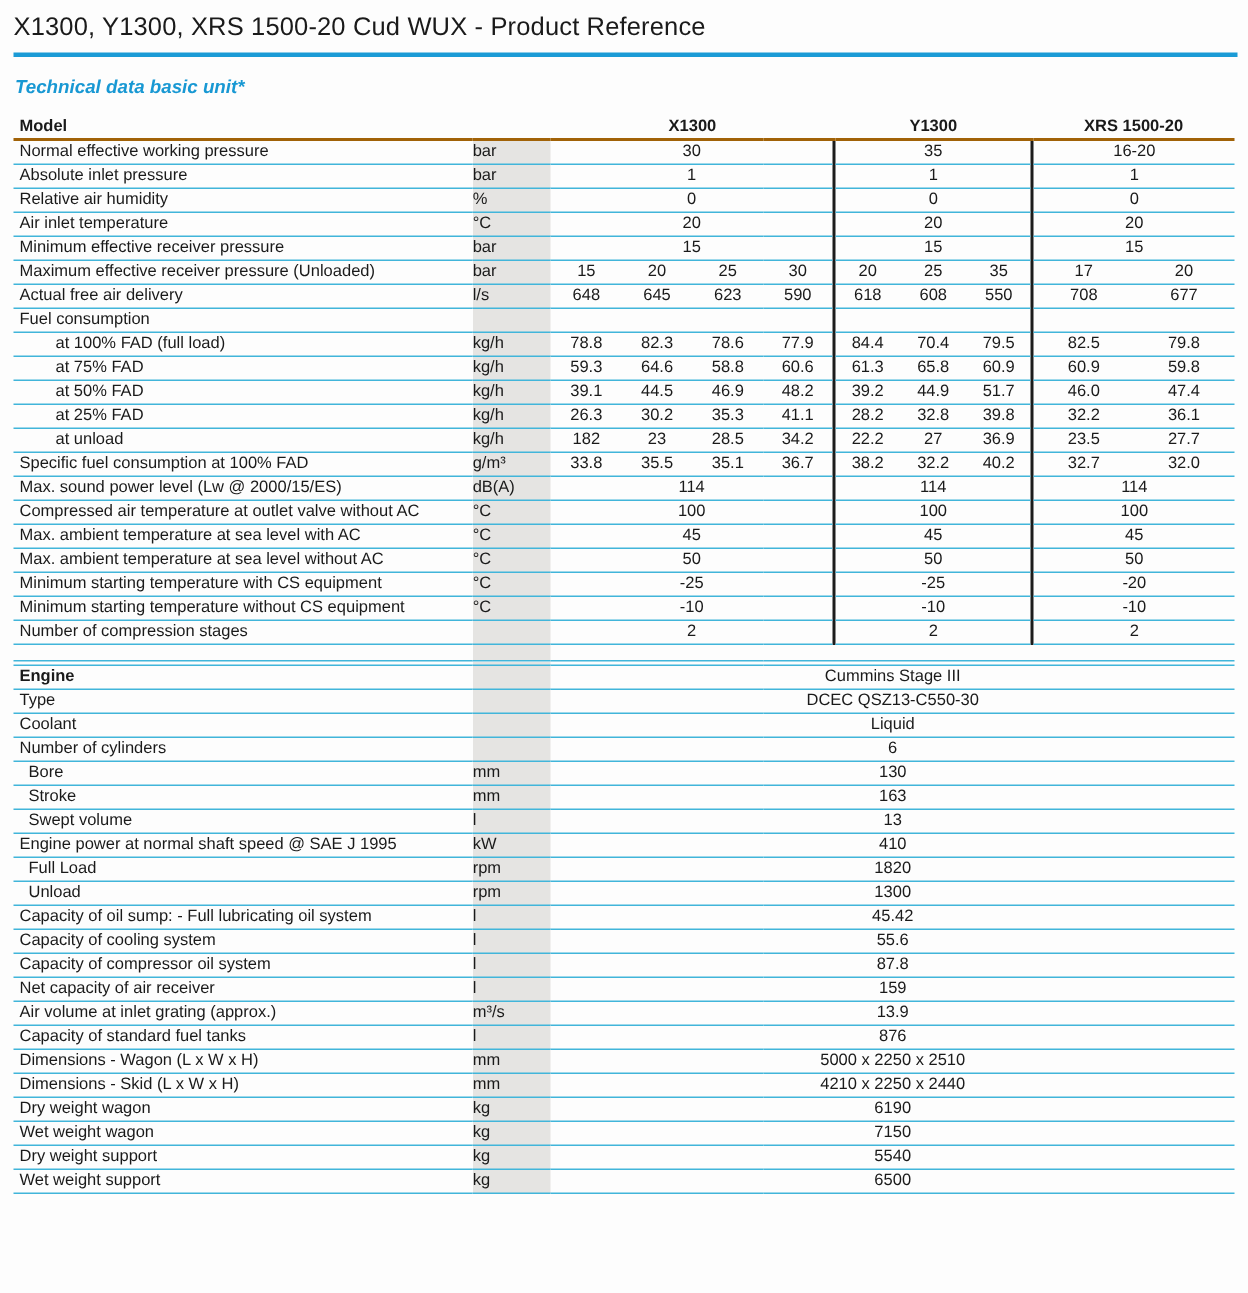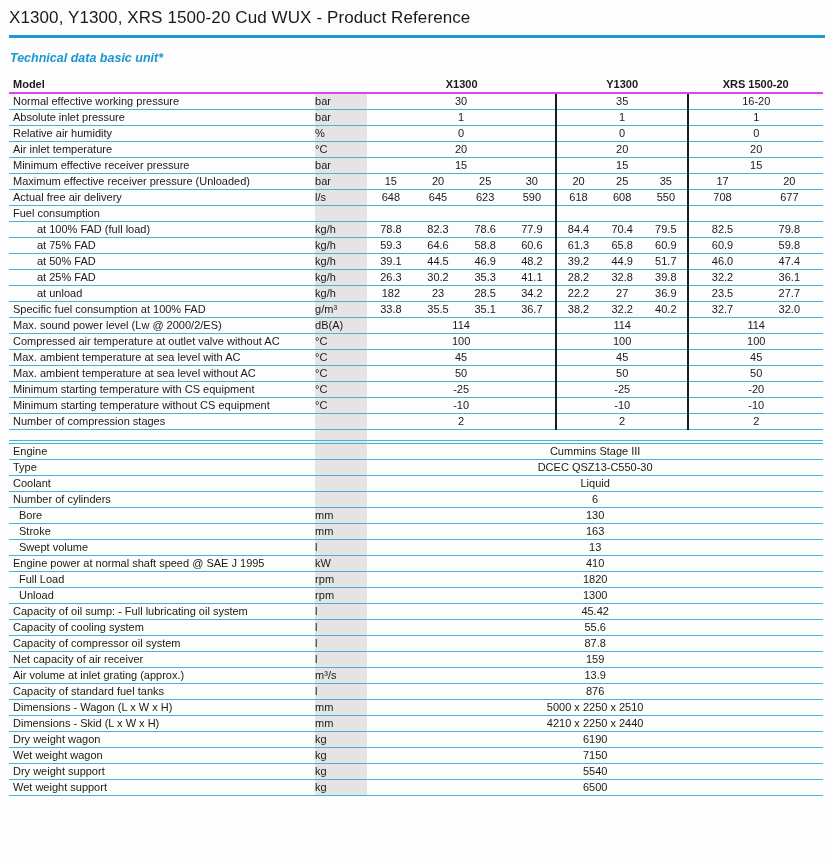--- a/index.html
+++ b/index.html
@@ -41,28 +41,28 @@
     height:15px;
     line-height:15px;
     padding:0;
     vertical-align:middle;
     white-space:nowrap;
     overflow:hidden;
   }
   thead td{
     font-weight:bold;
     height:16px;
-    border-bottom:2px solid #d946ef;
+    border-bottom:2px solid #a16207;
   }
   tbody td{border-bottom:1.5px solid #41b5da;}
   .c-label{text-align:left;padding-left:4px;}
   .c-unit{background:#e5e4e2;text-align:left;}
   .c-val{text-align:center;}
   .vl{border-left:2px solid #1c1c1c;}
-  .b{font-weight:normal;}
+  .b{font-weight:bold;}
   .ind1{padding-left:10px;}
   .ind2{padding-left:28px;}
   tr.spacerA td{height:10px;border-bottom:none;}
   tr.spacerA td{border-bottom:1.5px solid #41b5da;}
   tr.spacerB td{height:2px;border-bottom:1.5px solid #41b5da;}
 </style>
 </head>
 <body>
 
 <div class="page">
@@ -234,21 +234,21 @@
           <td class="c-val">35.5</td>
           <td class="c-val">35.1</td>
           <td class="c-val">36.7</td>
           <td class="c-val vl">38.2</td>
           <td class="c-val">32.2</td>
           <td class="c-val">40.2</td>
           <td class="c-val vl">32.7</td>
           <td class="c-val">32.0</td>
         </tr>
         <tr>
-          <td class="c-label">Max. sound power level (Lw @ 2000/2/ES)</td>
+          <td class="c-label">Max. sound power level (Lw @ 2000/15/ES)</td>
           <td class="c-unit">dB(A)</td>
           <td class="c-val" colspan="4">114</td>
           <td class="c-val vl" colspan="3">114</td>
           <td class="c-val vl" colspan="2">114</td>
         </tr>
         <tr>
           <td class="c-label">Compressed air temperature at outlet valve without AC</td>
           <td class="c-unit">°C</td>
           <td class="c-val" colspan="4">100</td>
           <td class="c-val vl" colspan="3">100</td>

